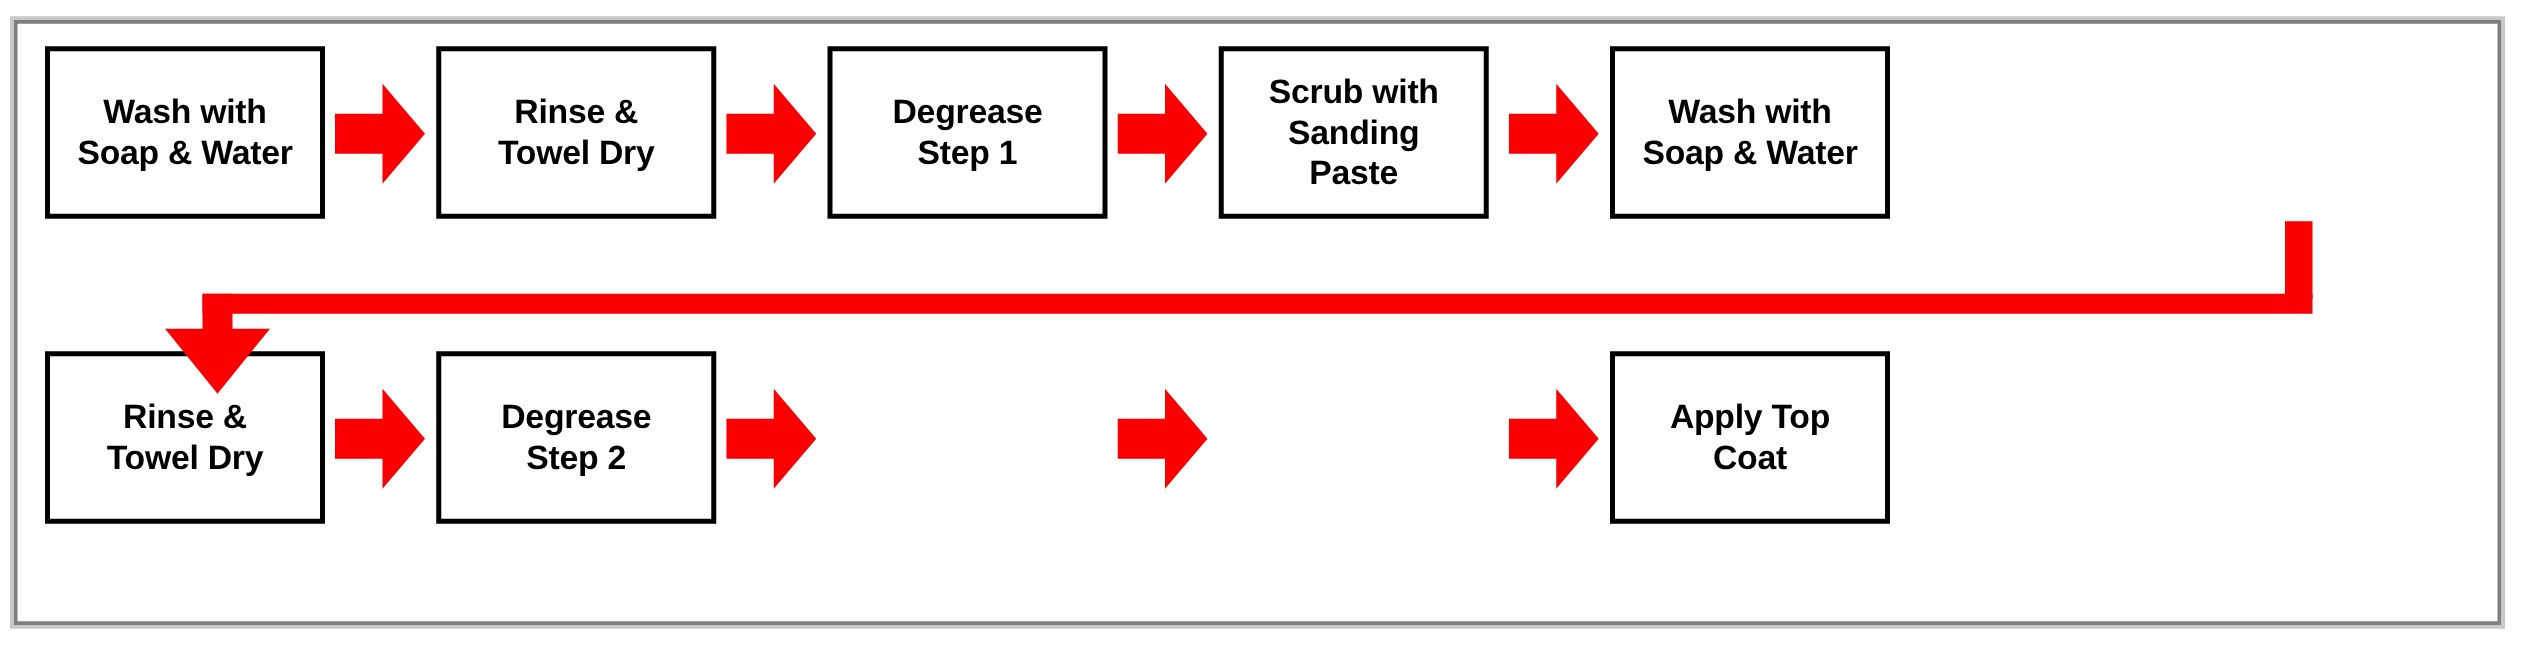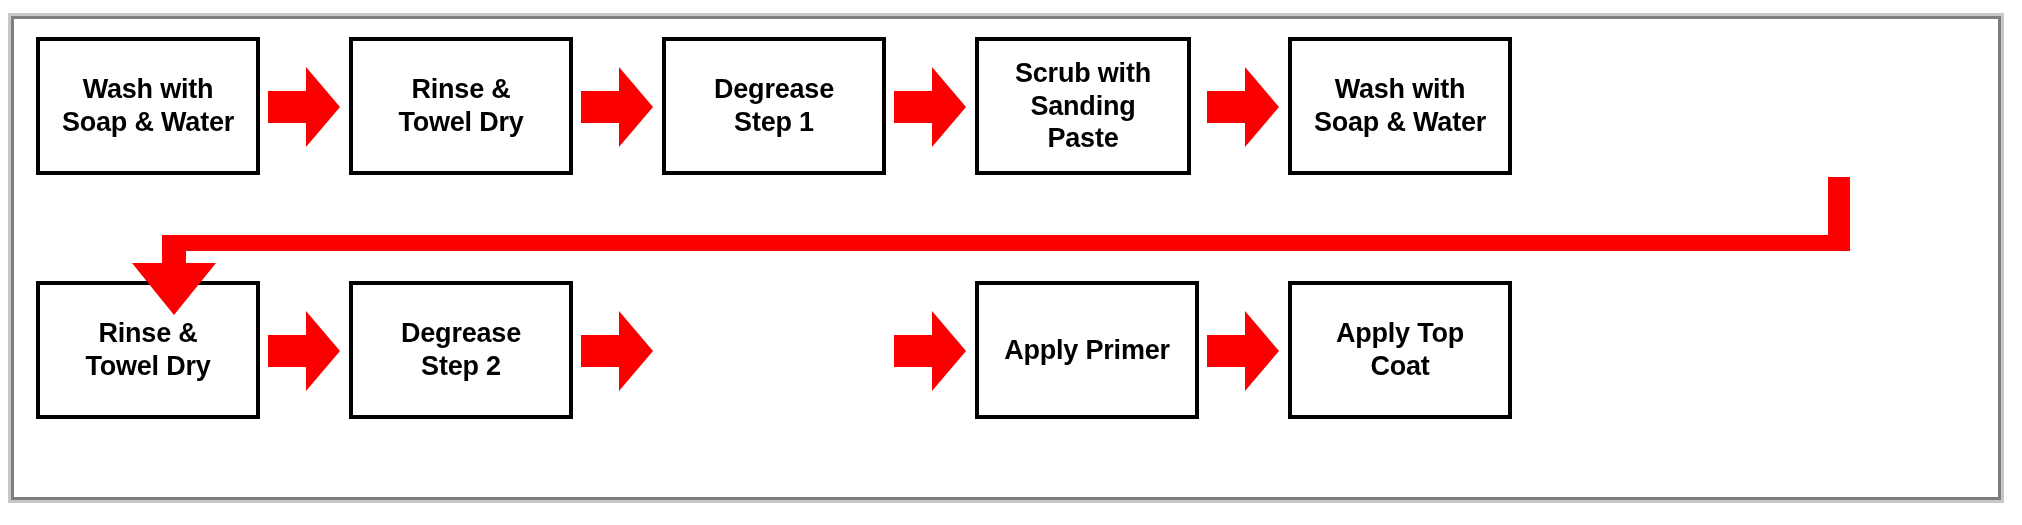--- a/index.html
+++ b/index.html
@@ -129,23 +129,20 @@
         <span class="node-label">Rinse &amp;
 Towel Dry</span>
       </div>
 
       <div class="node" style="left:335px; top:262px; width:224px; height:138px;">
         <span class="node-label">Degrease
 Step 2</span>
       </div>
 
 
-      <div class="node" style="left:961px; top:262px; width:224px; height:138px;">
-        <span class="node-label">Apply Primer</span>
-      </div>
 
       <div class="node" style="left:1274px; top:262px; width:224px; height:138px;">
         <span class="node-label">Apply Top
 Coat</span>
       </div>
 
       <div class="arrow-right" style="left:254px; top:290px;">
         <svg viewBox="0 0 72 84" preserveAspectRatio="none" aria-hidden="true">
           <path d="M0,26 L38,26 L38,2 L72,42 L38,82 L38,58 L0,58 Z" fill="#FA0000"></path>
         </svg>

